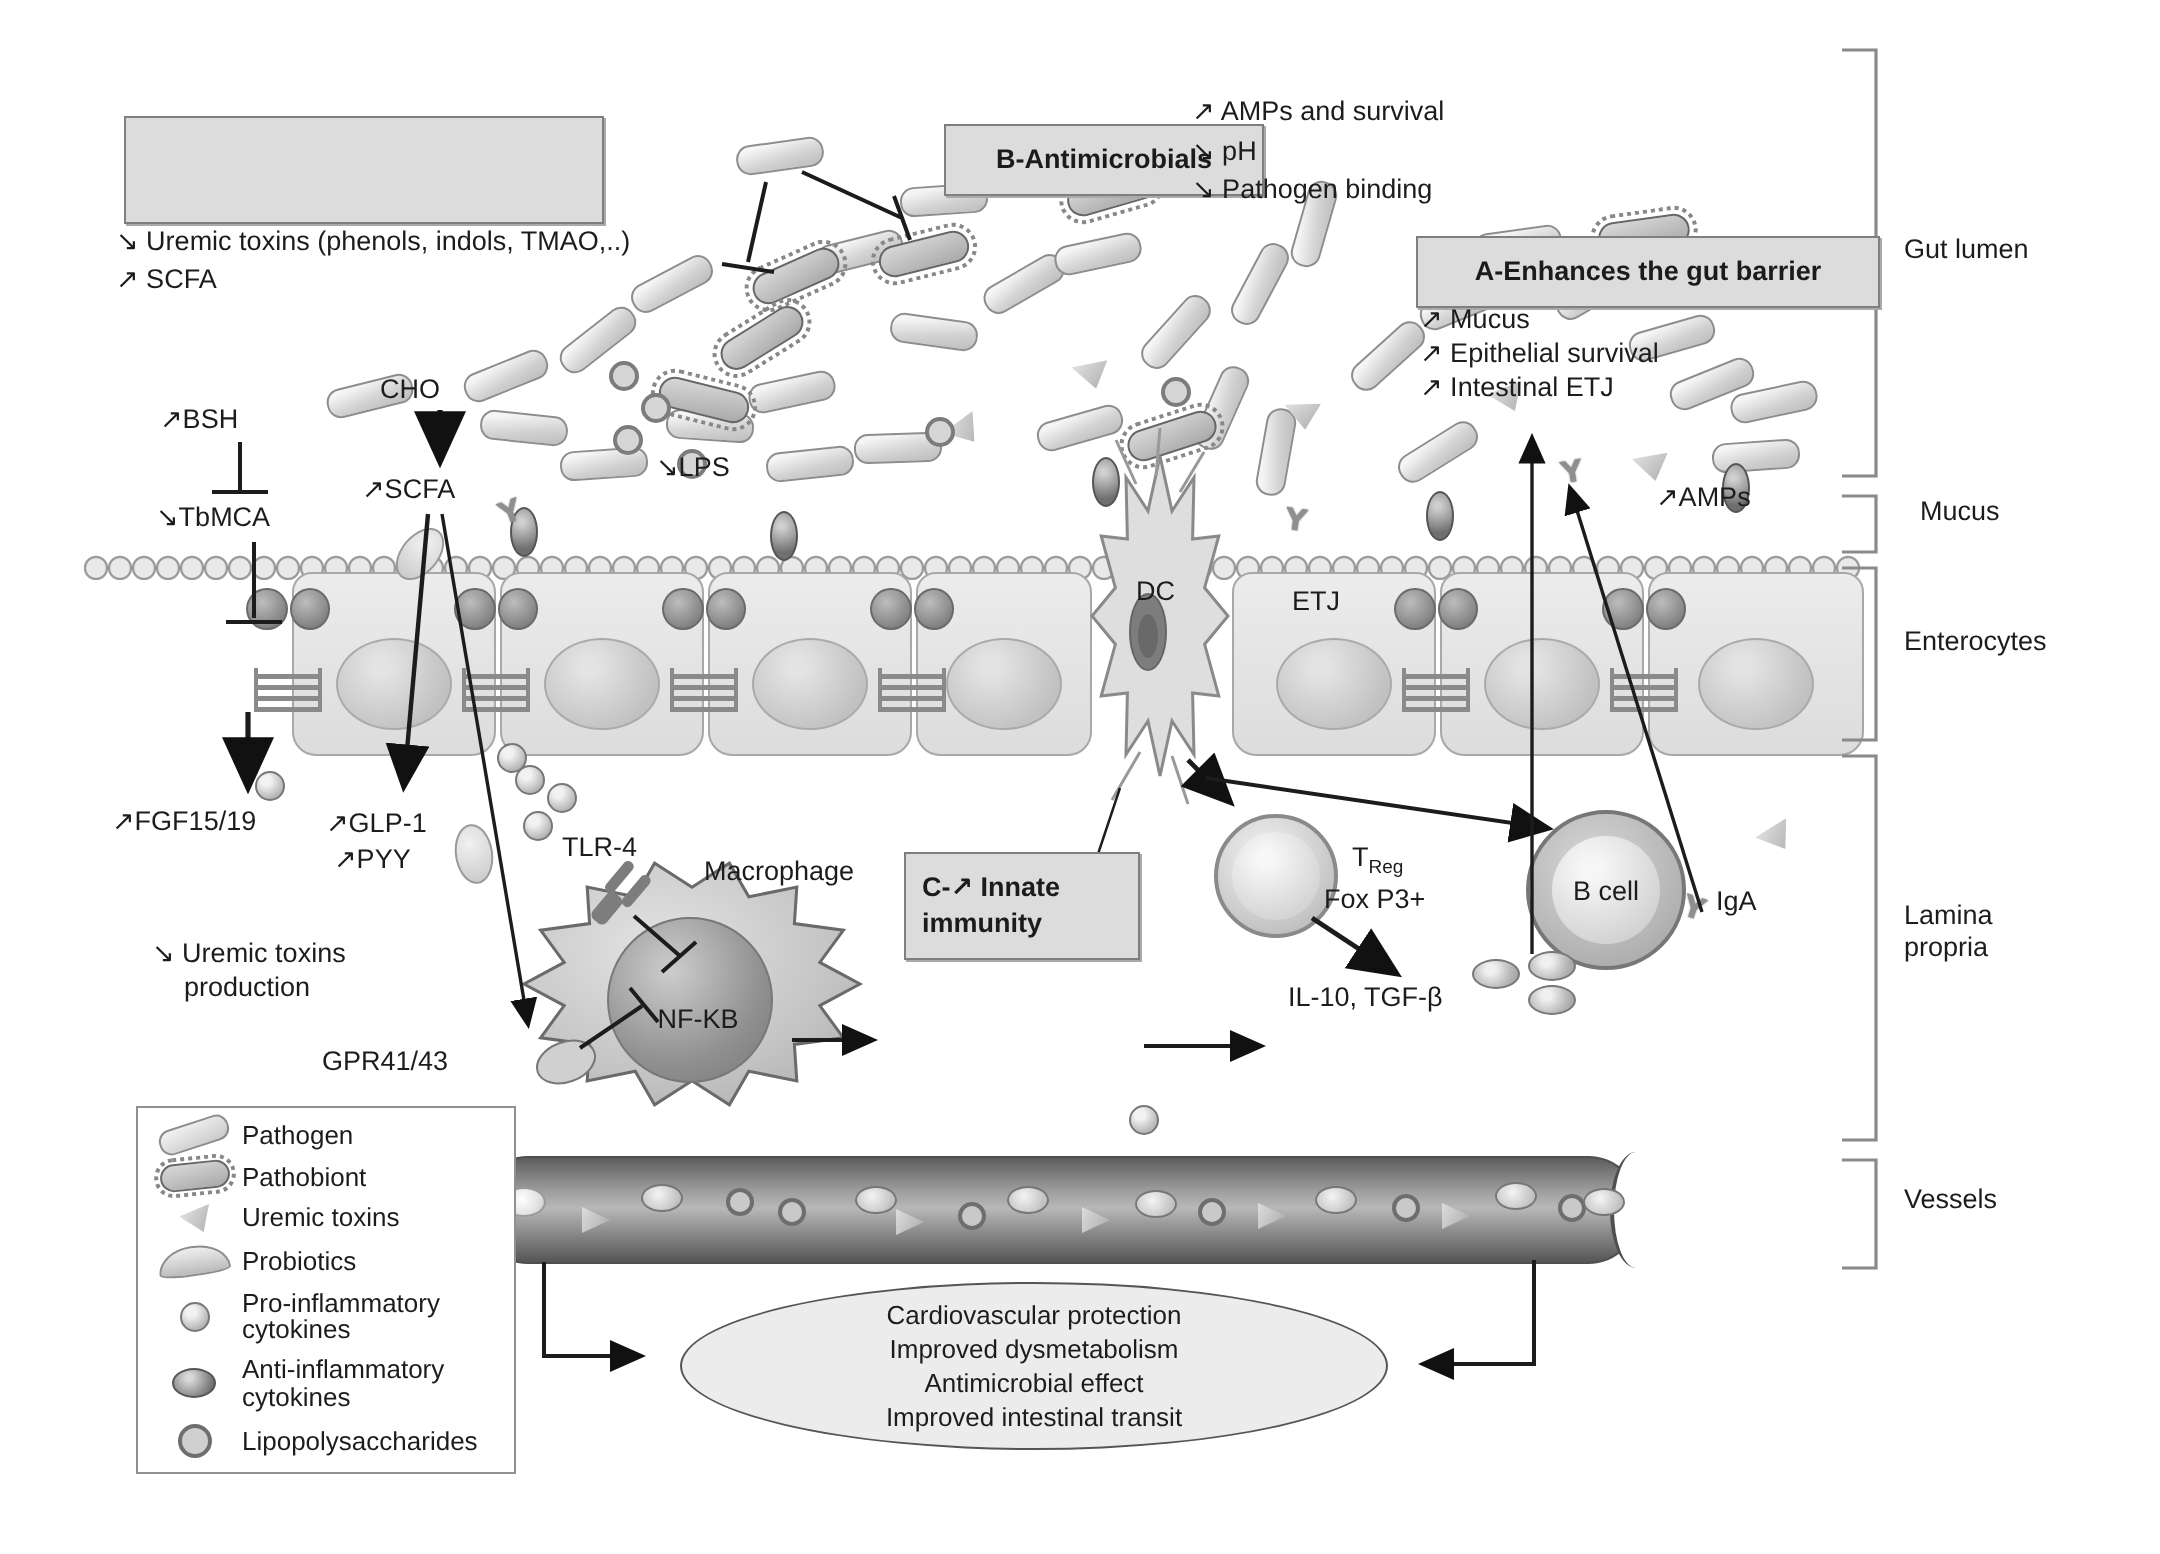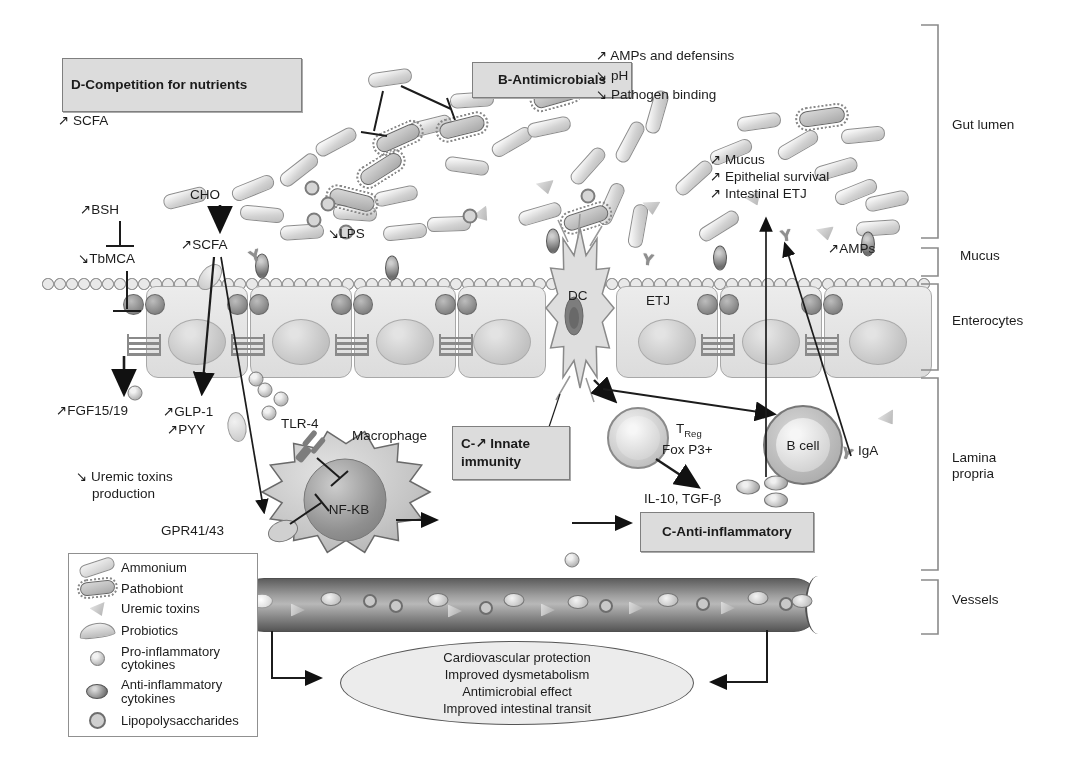--- a/index.html
+++ b/index.html
@@ -319,38 +319,38 @@
       <path d="M656,459 L697,486" stroke-width="2.4" marker-end="url(#ahBig)"></path>
       <path d="M766,477 L766,219" stroke-width="1.7" marker-end="url(#ah)"></path>
       <path d="M851,456 L785,244" stroke-width="1.7" marker-end="url(#ah)"></path>
       <path d="M272,631 L272,678 L320,678" stroke-width="2" marker-end="url(#ah)"></path>
       <path d="M767,630 L767,682 L712,682" stroke-width="2" marker-end="url(#ah)"></path>
       <path d="M560,394 L549,427" stroke-width="1.2"></path>
     </g>
   </svg>
 
   <div class="gbox" style="left:62px;top:58px;width:222px;height:46px">
-    <div>D-Competition for nutrients</div>
   </div>
   <div class="gbox ctr" style="left:472px;top:62px;width:142px;height:28px;align-items:center">
     <div>B-Antimicrobials</div>
+  </div>
+  <div class="gbox ctr" style="left:708px;top:118px;width:214px;height:28px;align-items:center">
+    <div>A-Enhances the gut barrier</div>
   </div>
   <div class="gbox" style="left:452px;top:426px;width:100px;height:46px">
     <div>C-↗ Innate</div>
     <div>immunity</div>
   </div>
-  <div class="gbox ctr" style="left:640px;top:512px;width:156px;height:32px;align-items:center">
-    <div>C-Anti-inflammatory</div>
-  </div>
 
   <div class="lbl" style="left:58px;top:111px;line-height:19px">
+    <div>↘ Uremic toxins (phenols, indols, TMAO,..)</div>
     <div>↗ SCFA</div>
   </div>
   <div class="lbl" style="left:596px;top:46px;line-height:19.5px">
-    <div>↗ AMPs and defensins</div>
+    <div>↗ AMPs and survival</div>
     <div>↘ pH</div>
     <div>↘ Pathogen binding</div>
   </div>
   <div class="lbl" style="left:710px;top:151px;line-height:17px">
     <div>↗ Mucus</div>
     <div>↗ Epithelial survival</div>
     <div>↗ Intestinal ETJ</div>
   </div>
   <div class="lbl" style="left:80px;top:202px">↗BSH</div>
   <div class="lbl" style="left:190px;top:187px">CHO</div>
@@ -380,21 +380,21 @@
   <div class="lbl" style="left:960px;top:248px">Mucus</div>
   <div class="lbl" style="left:952px;top:313px">Enterocytes</div>
   <div class="lbl" style="left:952px;top:450px;width:64px;white-space:normal">Lamina propria</div>
   <div class="lbl" style="left:952px;top:592px">Vessels</div>
 
   <div id="legend">
     <div class="lg-row">
       <div class="lg-ic">
           <div class="lg-sym"></div>
         </div>
-      <div class="lg-tx">Ammonium</div>
+      <div class="lg-tx">Pathogen</div>
     </div>
     <div class="lg-row">
       <div class="lg-ic">
           <div class="lg-patho"></div>
         </div>
       <div class="lg-tx">Pathobiont</div>
     </div>
     <div class="lg-row">
       <div class="lg-ic">
           <div class="lg-tox"></div>

